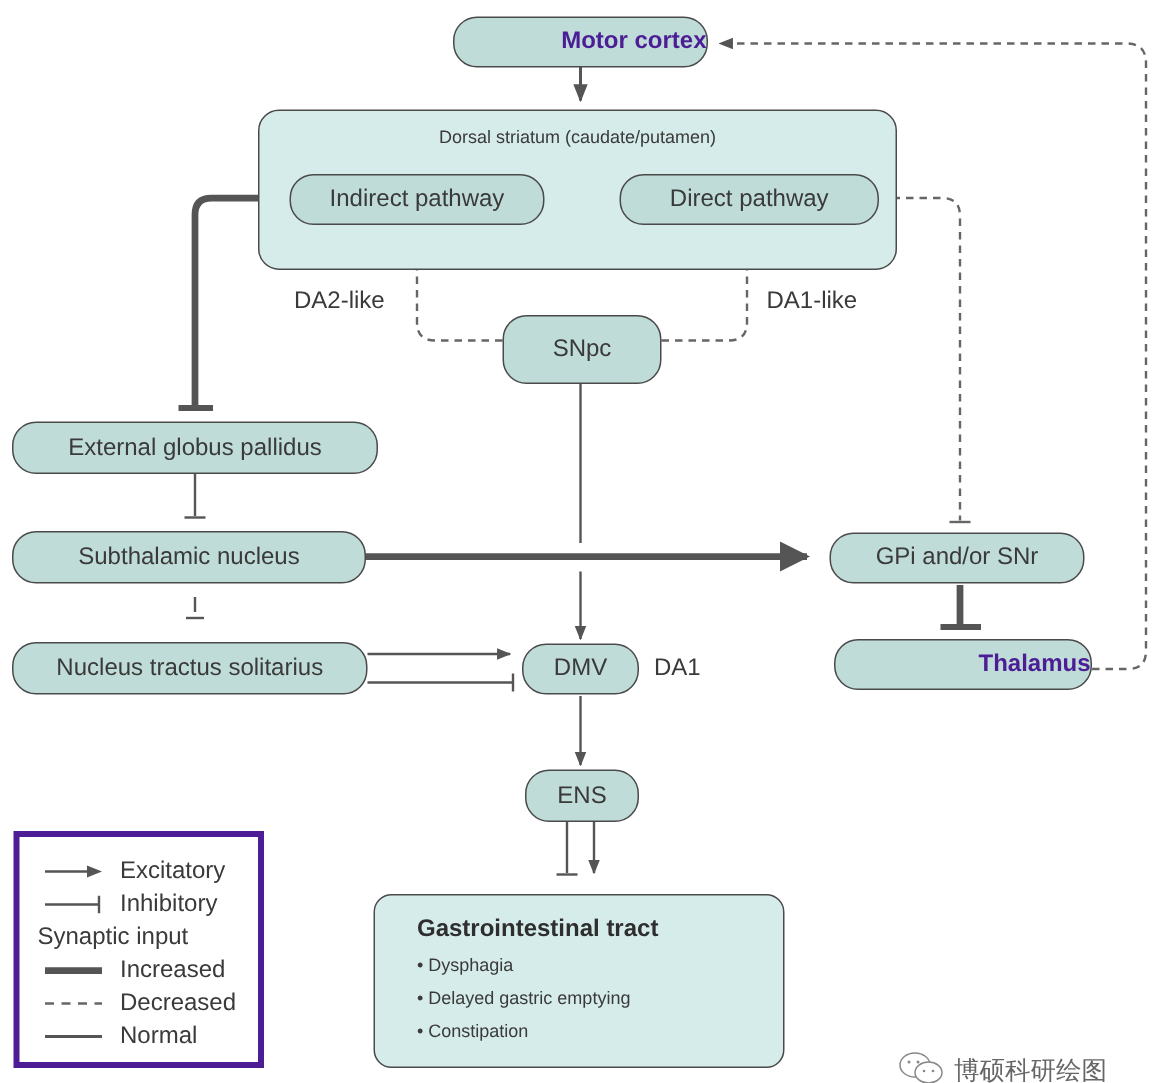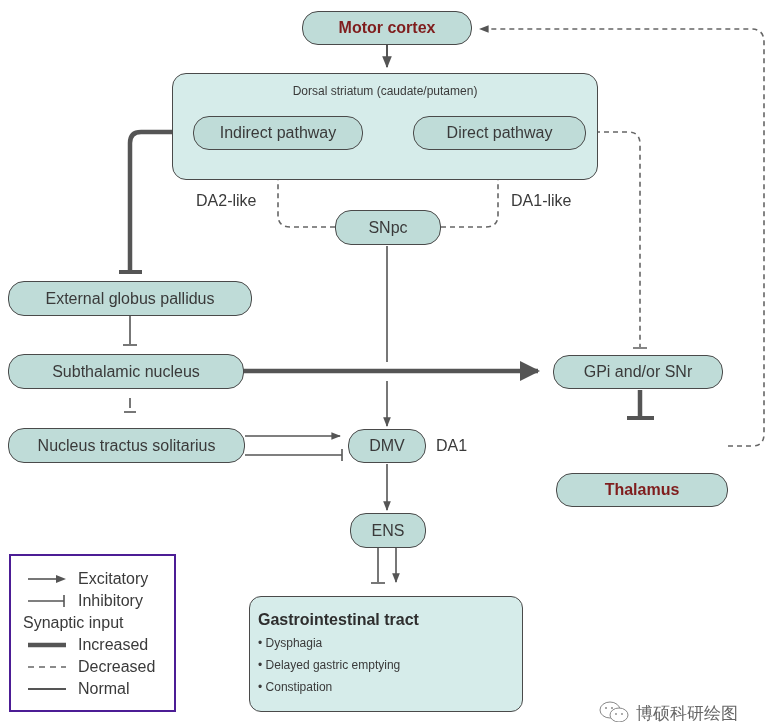--- a/index.html
+++ b/index.html
@@ -1,26 +1,26 @@
 <!DOCTYPE html>
 <html><head>
 <meta charset="utf-8">
 <style>
   html,body{margin:0;padding:0;background:#ffffff;}
   body{width:775px;height:722px;position:relative;overflow:hidden;font-family:"Liberation Sans",sans-serif;color:#3a3a3a;}
   svg.wires{position:absolute;left:0;top:0;width:775px;height:722px;}
   .node{position:absolute;box-sizing:border-box;background:#bfdcd8;border:1.5px solid #4a4a4a;border-radius:16px;display:flex;align-items:center;justify-content:center;font-size:16px;color:#3a3a3a;white-space:nowrap;}
-  .node.bold{font-weight:bold;color:#7f1d1d;}
+  .node.bold{font-weight:bold;color:#4c1d95;justify-content:flex-end;}
   .container{position:absolute;box-sizing:border-box;background:#d6ecea;border:1.5px solid #4a4a4a;border-radius:14px;}
   .container .title{position:absolute;left:0;right:0;top:10px;text-align:center;font-size:12px;}
   .label{position:absolute;font-size:16px;color:#3a3a3a;white-space:nowrap;}
-  .gi{position:absolute;left:249px;top:596px;width:274px;height:116px;box-sizing:border-box;background:#d6ecea;border:1.5px solid #4a4a4a;border-radius:12px;padding:14px 0 0 8px;}
+  .gi{position:absolute;left:249px;top:596px;width:274px;height:116px;box-sizing:border-box;background:#d6ecea;border:1.5px solid #4a4a4a;border-radius:12px;padding:14px 0 0 28px;}
   .gi .t{font-weight:bold;font-size:16px;color:#2e2e2e;margin-bottom:3px;}
   .gi .b{font-size:12px;line-height:22px;}
-  .legend{position:absolute;left:9px;top:554px;width:167px;height:158px;box-sizing:border-box;border:2px solid #4c1d95;background:#fff;}
+  .legend{position:absolute;left:9px;top:554px;width:167px;height:158px;box-sizing:border-box;border:4px solid #4c1d95;background:#fff;}
   .legend .row{position:absolute;left:17px;font-size:16px;display:flex;align-items:center;white-space:nowrap;}
   .legend .row svg{width:42px;height:12px;margin-right:8px;}
   .watermark{position:absolute;left:598px;top:699px;display:flex;align-items:flex-end;color:#666;font-size:17px;}
 </style>
 </head>
 <body>
 
 <svg class="wires" viewBox="0 0 775 722">
   <defs>
     <marker id="ah" viewBox="0 0 10 10" refX="9" refY="5" markerWidth="6" markerHeight="6" orient="auto-start-reverse">
@@ -82,21 +82,21 @@
 <div class="node" style="left:193px;top:116px;width:170px;height:34px;">
   <span>Indirect pathway</span>
 </div>
 <div class="node" style="left:413px;top:116px;width:173px;height:34px;">
   <span>Direct pathway</span>
 </div>
 
 <div class="label" style="left:196px;top:192px;text-align:center;">DA2-like</div>
 <div class="label" style="left:511px;top:192px;">DA1-like</div>
 
-<div class="node" style="left:335px;top:210px;width:106px;height:35px;">
+<div class="node" style="left:335px;top:210px;width:106px;height:46px;">
   <span>SNpc</span>
 </div>
 
 <div class="node" style="left:8px;top:281px;width:244px;height:35px;">
   <span>External globus pallidus</span>
 </div>
 
 <div class="node" style="left:8px;top:354px;width:236px;height:35px;">
   <span>Subthalamic nucleus</span>
 </div>
@@ -111,21 +111,21 @@
 <div class="label" style="left:436px;top:437px;">DA1</div>
 
 <div class="node" style="left:350px;top:513px;width:76px;height:35px;">
   <span>ENS</span>
 </div>
 
 <div class="node" style="left:553px;top:355px;width:170px;height:34px;">
   <span>GPi and/or SNr</span>
 </div>
 
-<div class="node bold" style="left:556px;top:426px;width:172px;height:34px;margin-top:47px;">
+<div class="node bold" style="left:556px;top:426px;width:172px;height:34px;">
   <span>Thalamus</span>
 </div>
 
 <div class="gi">
   <div class="t">Gastrointestinal tract</div>
   <div class="b">• Dysphagia</div>
   <div class="b">• Delayed gastric emptying</div>
   <div class="b">• Constipation</div>
 </div>
 

